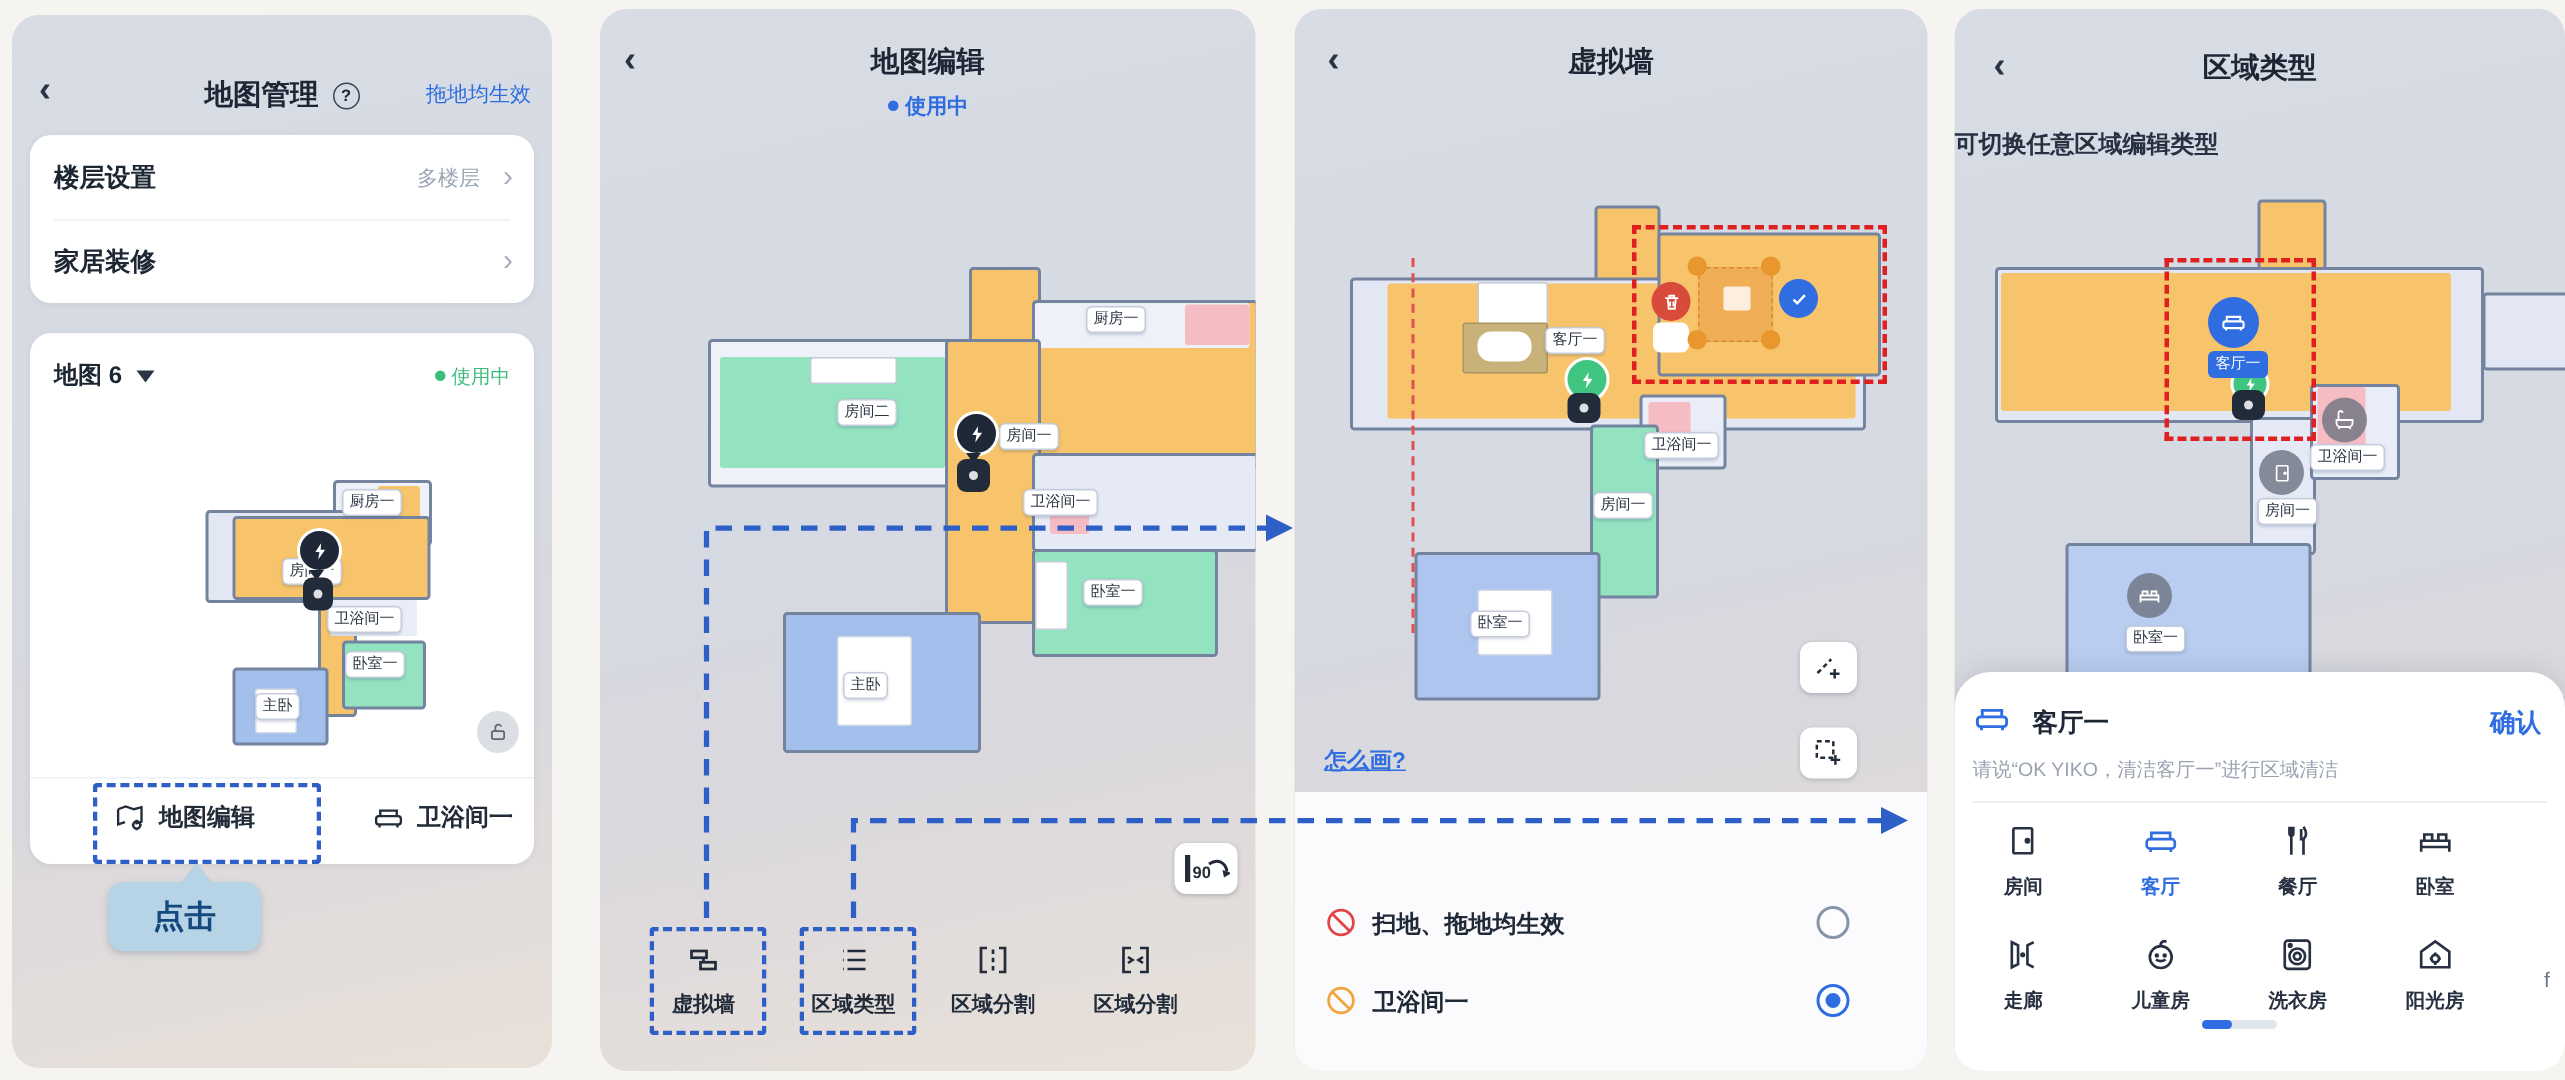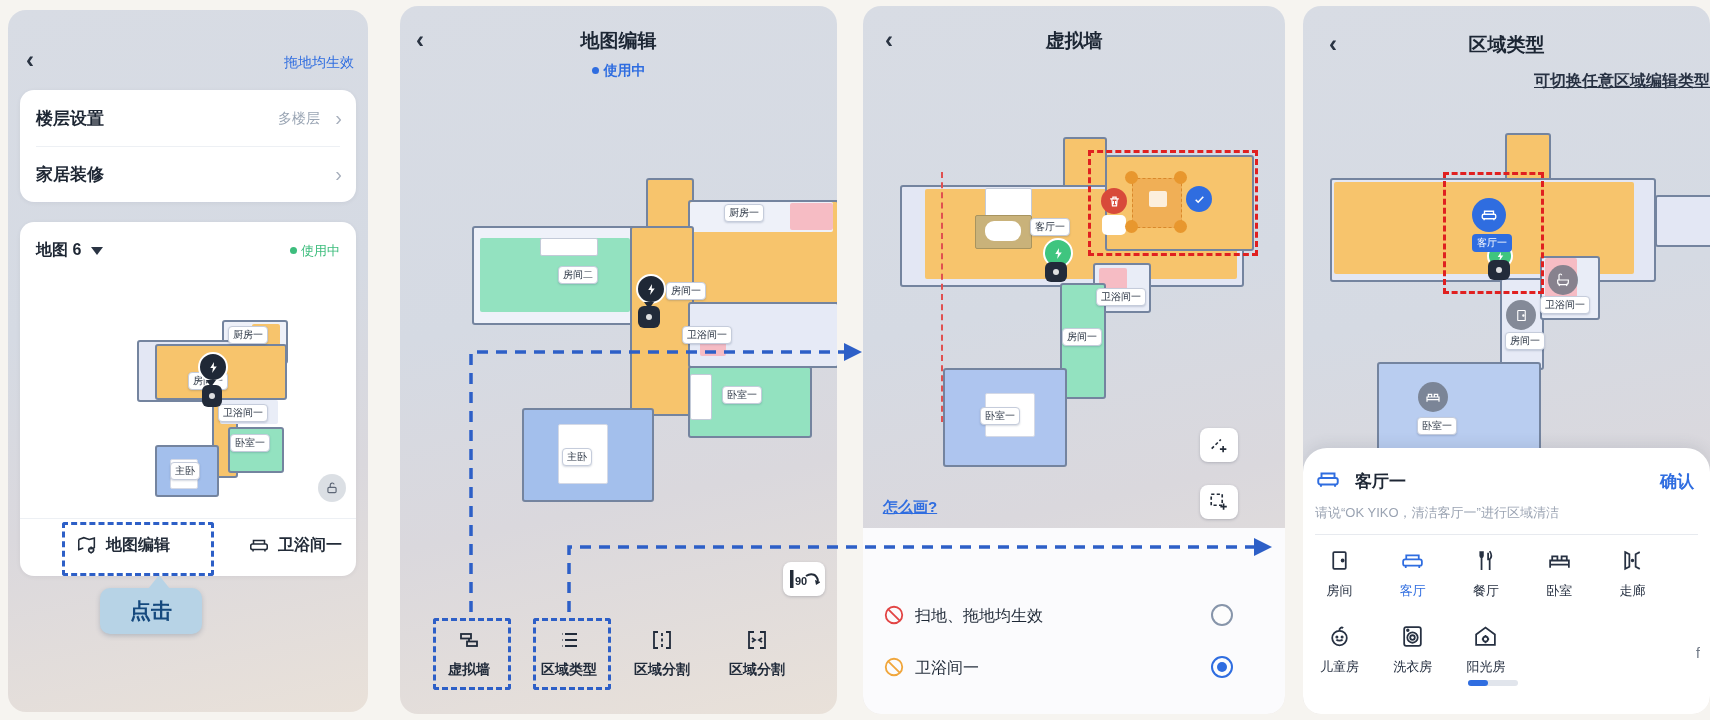--- a/index.html
+++ b/index.html
@@ -21,46 +21,50 @@
   .pin-tail{position:absolute;width:0;height:0;border-left:5px solid transparent;border-right:5px solid transparent;border-top:7px solid #1f2836;z-index:8;}
   .card{position:absolute;background:#fff;border-radius:14px;box-shadow:0 1px 4px rgba(60,70,90,.08);}
   .row-label{font-size:17px;font-weight:bold;color:#1d2633;}
   .row-value{font-size:14px;color:#9aa5b4;}
   .chev{font-size:20px;color:#a8b0bd;line-height:1;}
   .divider{position:absolute;left:16px;right:16px;height:1px;background:#edf0f4;}
   .dashed-blue{position:absolute;border:3px dashed #2d5fc7;border-radius:3px;z-index:20;}
   .dashed-red{position:absolute;border:3px dashed #e02020;z-index:18;}
   .titem{position:absolute;width:82px;display:flex;flex-direction:column;align-items:center;gap:9px;
     font-size:14px;font-weight:bold;color:#212b3a;cursor:pointer;}
-  .opt-label{font-size:16px;font-weight:400;color:#1e2836;}
+  .opt-label{font-size:16px;font-weight:700;color:#1e2836;}
   .radio{position:absolute;width:22px;height:22px;border:2px solid #8795aa;border-radius:50%;background:#fdfdfd;box-sizing:border-box;}
   .radio.sel{border-color:#2f6de0;}
   .radio.sel::after{content:"";position:absolute;left:4px;top:4px;right:4px;bottom:4px;background:#2f6de0;border-radius:50%;}
   .tool-btn{position:absolute;width:38px;height:34px;background:#fff;border-radius:8px;box-shadow:0 1px 3px rgba(50,60,80,.25);
     display:flex;align-items:center;justify-content:center;cursor:pointer;z-index:12;}
   .gray-icon-circ{position:absolute;border-radius:50%;background:rgba(110,117,130,.82);display:flex;align-items:center;justify-content:center;z-index:8;}
   .tag-blue{position:absolute;background:#2f6de0;color:#fff;font-size:10px;line-height:1;padding:4px 5px;border-radius:4px;z-index:9;white-space:nowrap;}
   .tcell{display:flex;flex-direction:column;align-items:center;gap:9px;font-size:13px;color:#273142;cursor:pointer;}
   .tcell.sel{color:#2f6de0;}
   .handle{position:absolute;width:13px;height:13px;border-radius:50%;background:#e8972e;z-index:21;}
   .sheet{position:absolute;background:#fff;border-radius:24px 24px 0 0;box-shadow:0 -3px 14px rgba(60,70,90,.12);z-index:15;}
   .callout{position:absolute;background:#b7d3e6;border-radius:10px;display:flex;align-items:center;justify-content:center;
-    font-size:21px;font-weight:bold;color:#15497e;box-shadow:0 2px 5px rgba(50,80,110,.25);margin-left:28px;}
+    font-size:21px;font-weight:bold;color:#15497e;box-shadow:0 2px 5px rgba(50,80,110,.25);}
   .callout::before{content:"";position:absolute;top:-13px;left:48px;width:0;height:0;
     border-left:11px solid transparent;border-right:11px solid transparent;border-bottom:14px solid #b7d3e6;}
   .link{color:#2f6de0;text-decoration:underline;cursor:pointer;}
   svg{display:block;}
 </style>
 </head>
 <body>
 
 <div id="stage">
 
   <div class="panel" style="left:8px;top:10px;width:360px;height:702px;">
     <div class="back" style="left:18px;top:38px;">‹</div>
+    <div class="ptitle" style="top:40px;">
+      <span>地图管理</span>
+      <span style="display:inline-block;width:16px;height:16px;border:1.5px solid #3a4452;border-radius:50%;font-size:11px;line-height:16px;font-weight:bold;vertical-align:2px;margin-left:4px;">?</span>
+    </div>
     <div class="abs blue" style="right:14px;top:44px;font-size:14px;cursor:pointer;">拖地均生效</div>
 
     <div class="card" style="left:12px;top:80px;width:336px;height:112px;">
       <div class="abs" style="left:0;top:0;right:0;height:56px;">
         <span class="abs row-label" style="left:16px;top:17px;">楼层设置</span>
         <span class="abs row-value" style="right:36px;top:20px;">多楼层</span>
         <span class="abs chev" style="right:14px;top:18px;">›</span>
       </div>
       <div class="divider" style="top:56px;"></div>
       <div class="abs" style="left:0;top:56px;right:0;height:56px;">
@@ -315,21 +319,21 @@
           </svg>
       </span>
       <span class="abs opt-label" style="left:52px;top:8px;">卫浴间一</span>
       <span class="radio sel" style="left:348px;top:6px;"></span>
     </div>
   </div>
 
   <div class="panel" style="left:1303px;top:6px;width:407px;height:708px;">
     <div class="back" style="left:26px;top:26px;">‹</div>
     <div class="ptitle" style="top:26px;">区域类型</div>
-    <div class="abs" style="left:0;right:0;top:65px;text-align:right;font-size:16px;font-weight:bold;color:#273142;text-decoration:underline;">可切换任意区域编辑类型</div>
+    <div class="abs" style="left:0;right:0;top:80px;text-align:left;font-size:16px;font-weight:bold;color:#273142;">可切换任意区域编辑类型</div>
 
     <div class="abs" style="left:0;top:0;width:407px;height:442px;">
       <div class="room" style="left:202px;top:127px;width:42px;height:48px;background:#f7c46c;"></div>
       <div class="room" style="left:27px;top:172px;width:322px;height:100px;background:#e3e7f4;"></div>
       <div class="fill" style="left:31px;top:176px;width:300px;height:92px;background:#f7c46c;"></div>
       <div class="room" style="left:352px;top:189px;width:54px;height:48px;background:#e3e7f4;"></div>
       <div class="room" style="left:197px;top:272px;width:40px;height:88px;background:#e6eaf6;"></div>
       <div class="room" style="left:237px;top:250px;width:56px;height:60px;background:#e9edf7;"></div>
       <div class="fill" style="left:242px;top:252px;width:32px;height:40px;background:#f6bcc4;"></div>
       <div class="room" style="left:74px;top:356px;width:160px;height:86px;background:#b9cdf0;"></div>
@@ -378,21 +382,21 @@
             <path d="M6 11V7h12v4"></path>
             <rect x="3" y="11" width="18" height="6" rx="2"></rect>
             <path d="M5.5 17v2.2M18.5 17v2.2"></path>
           </svg>
       </span>
       <span class="abs" style="left:52px;top:22px;font-size:17px;font-weight:bold;color:#1d2634;">客厅一</span>
       <span class="abs blue" style="right:16px;top:22px;font-size:17px;font-weight:bold;cursor:pointer;">确认</span>
       <span class="abs" style="left:12px;top:56px;font-size:13px;color:#9aa3b2;">请说“OK YIKO，清洁客厅一”进行区域清洁</span>
       <div class="divider" style="top:86px;left:12px;right:12px;background:#e7eaef;"></div>
 
-      <div class="abs" style="left:0;top:100px;width:366px;display:grid;grid-template-columns:repeat(5,1fr);row-gap:24px;justify-items:center;">
+      <div class="abs" style="left:0;top:100px;width:366px;display:grid;grid-template-columns:repeat(4,1fr);row-gap:24px;justify-items:center;font-weight:bold;">
         <div class="tcell">
           <svg width="25" height="25" viewBox="0 0 24 24" fill="none" stroke="#273142" stroke-width="1.7">
               <rect x="6" y="4" width="12" height="16" rx="1"></rect>
               <circle cx="15" cy="12" r="1" fill="#273142"></circle>
             </svg>
           <span>房间</span>
         </div>
         <div class="tcell sel">
           <svg width="25" height="25" viewBox="0 0 24 24" fill="none" stroke="#2f6de0" stroke-width="1.7">
               <path d="M6 11V7h12v4"></path>

